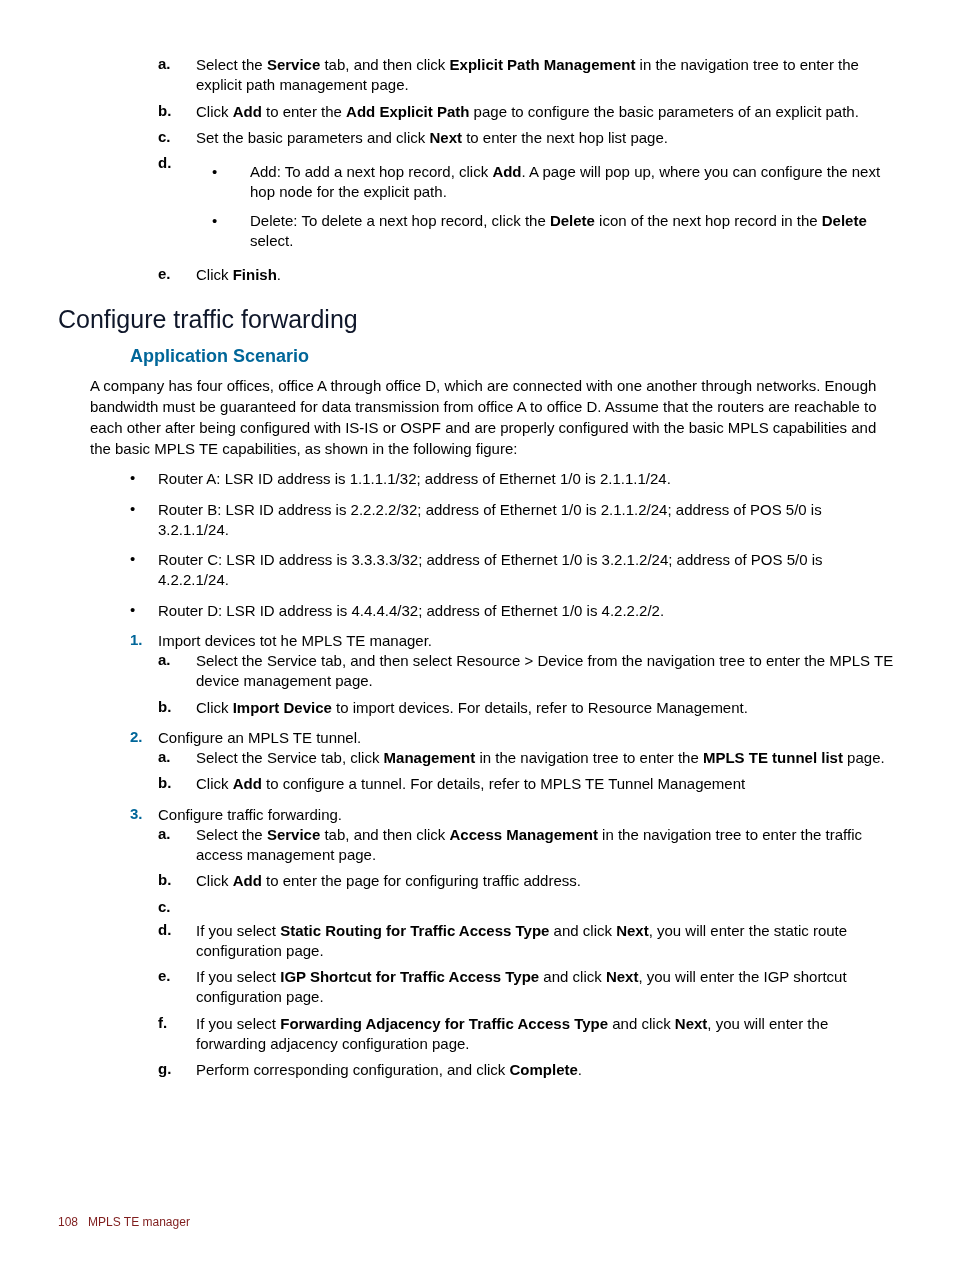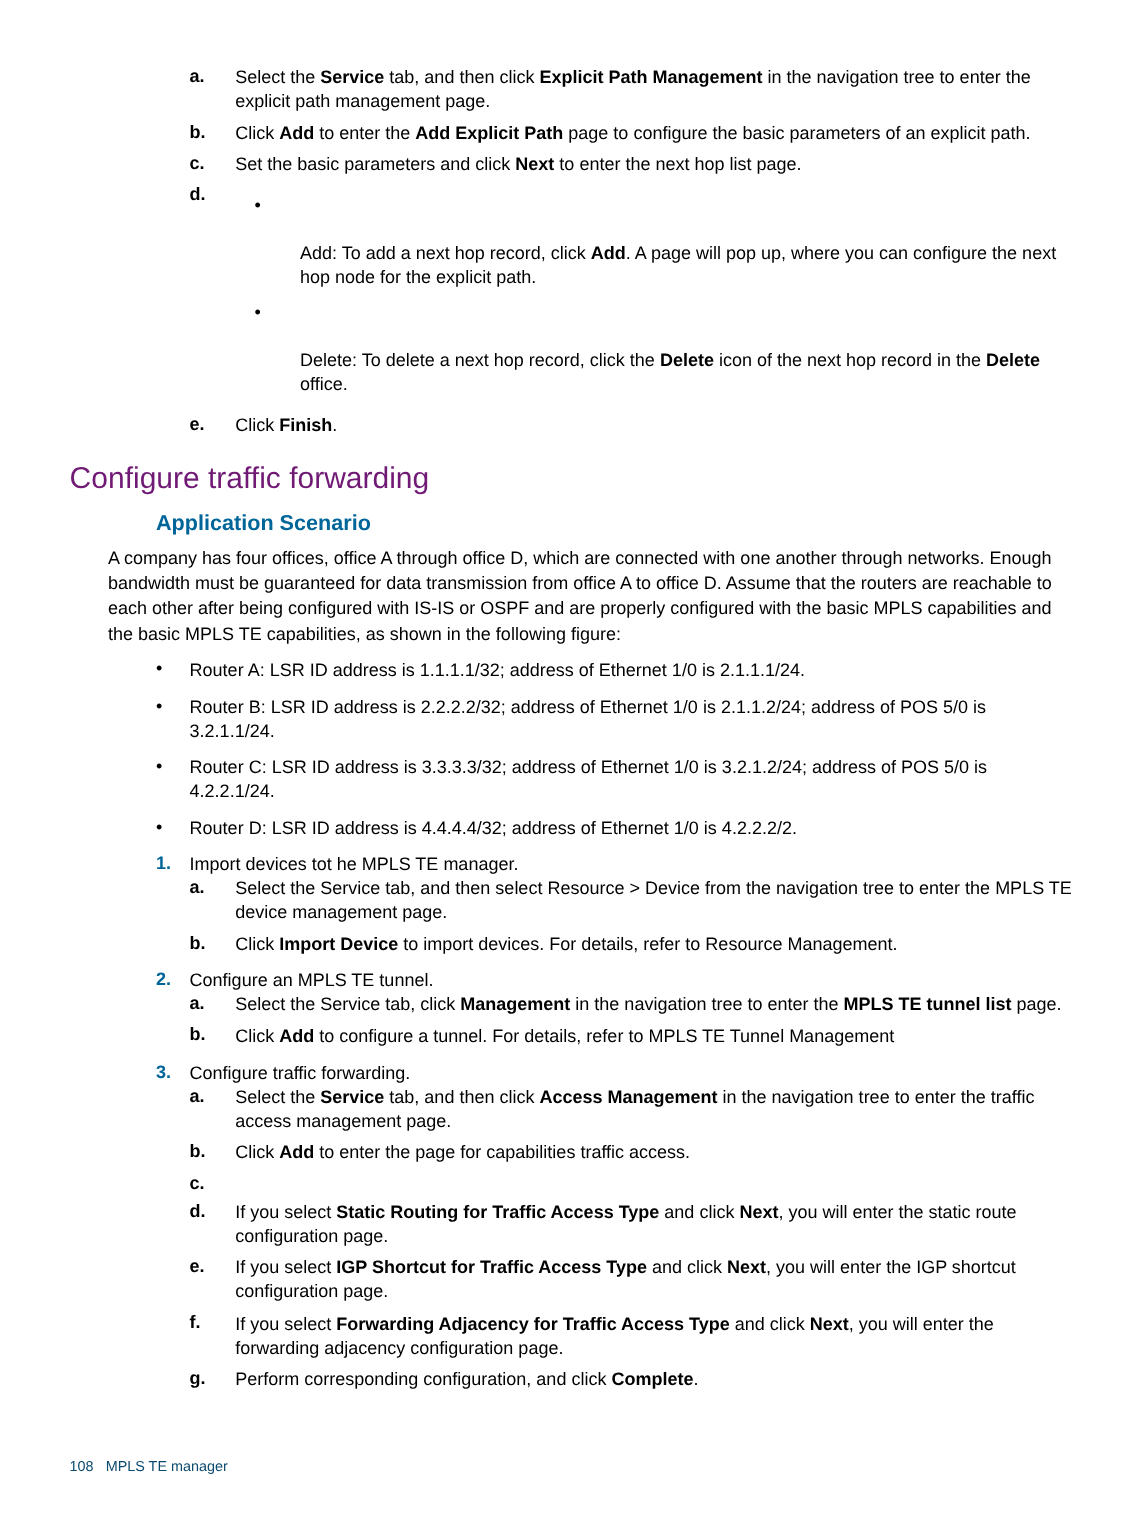--- a/index.html
+++ b/index.html
@@ -51,24 +51,23 @@
   .ul-inner > li > .bullet {
     flex: 0 0 38px;
     font-size: 15px;
     text-align: left;
     padding-left: 6px;
   }
   .ul-inner > li > .content {
     flex: 1;
     font-size: 15px;
     line-height: 1.35;
-    margin-top: 40px;
   }
   h2.section-title {
-    color: #701a75;
+    color: #0f172a;
     font-weight: normal;
     font-size: 25px;
     margin: 20px 0 10px 0;
     font-family: Arial, Helvetica, sans-serif;
   }
   h3.sub-title {
     color: #006699;
     font-weight: bold;
     font-size: 18px;
     margin: 12px 0 8px 72px;
@@ -121,21 +120,21 @@
     flex: 1;
     font-size: 15px;
     line-height: 1.35;
   }
   .ol-letter.nested > li { padding-left: 100px; }
   .footer {
     position: absolute;
     left: 58px;
     bottom: 42px;
     font-size: 12px;
-    color: #0c4a6e;
+    color: #7f1d1d;
   }
 </style>
 </head>
 <body>
 
 <div class="page">
 
   <ol class="ol-letter">
     <li>
       <span class="marker">a.</span>
@@ -161,21 +160,21 @@
         <ul class="ul-inner">
           <li>
             <span class="bullet">•</span>
             <span class="content">
               <span>Add: To add a next hop record, click </span><span class="bold">Add</span><span>. A page will pop up, where you can configure the next hop node for the explicit path.</span>
             </span>
           </li>
           <li>
             <span class="bullet">•</span>
             <span class="content">
-              <span>Delete: To delete a next hop record, click the </span><span class="bold">Delete</span><span> icon of the next hop record in the </span><span class="bold">Delete</span><span> office.</span>
+              <span>Delete: To delete a next hop record, click the </span><span class="bold">Delete</span><span> icon of the next hop record in the </span><span class="bold">Delete</span><span> select.</span>
             </span>
           </li>
         </ul>
       </span>
     </li>
     <li>
       <span class="marker">e.</span>
       <span class="content">
         <span>Click </span><span class="bold">Finish</span><span>.</span>
       </span>
@@ -255,21 +254,21 @@
       <ol class="ol-letter nested">
         <li>
           <span class="marker">a.</span>
           <span class="content">
             <span>Select the </span><span class="bold">Service</span><span> tab, and then click </span><span class="bold">Access Management</span><span> in the navigation tree to enter the traffic access management page.</span>
           </span>
         </li>
         <li>
           <span class="marker">b.</span>
           <span class="content">
-            <span>Click </span><span class="bold">Add</span><span> to enter the page for capabilities traffic access.</span>
+            <span>Click </span><span class="bold">Add</span><span> to enter the page for configuring traffic address.</span>
           </span>
         </li>
         <li>
           <span class="marker">c.</span>
         </li>
         <li>
           <span class="marker">d.</span>
           <span class="content">
             <span>If you select </span><span class="bold">Static Routing for Traffic Access Type</span><span> and click </span><span class="bold">Next</span><span>, you will enter the static route configuration page.</span>
           </span>

